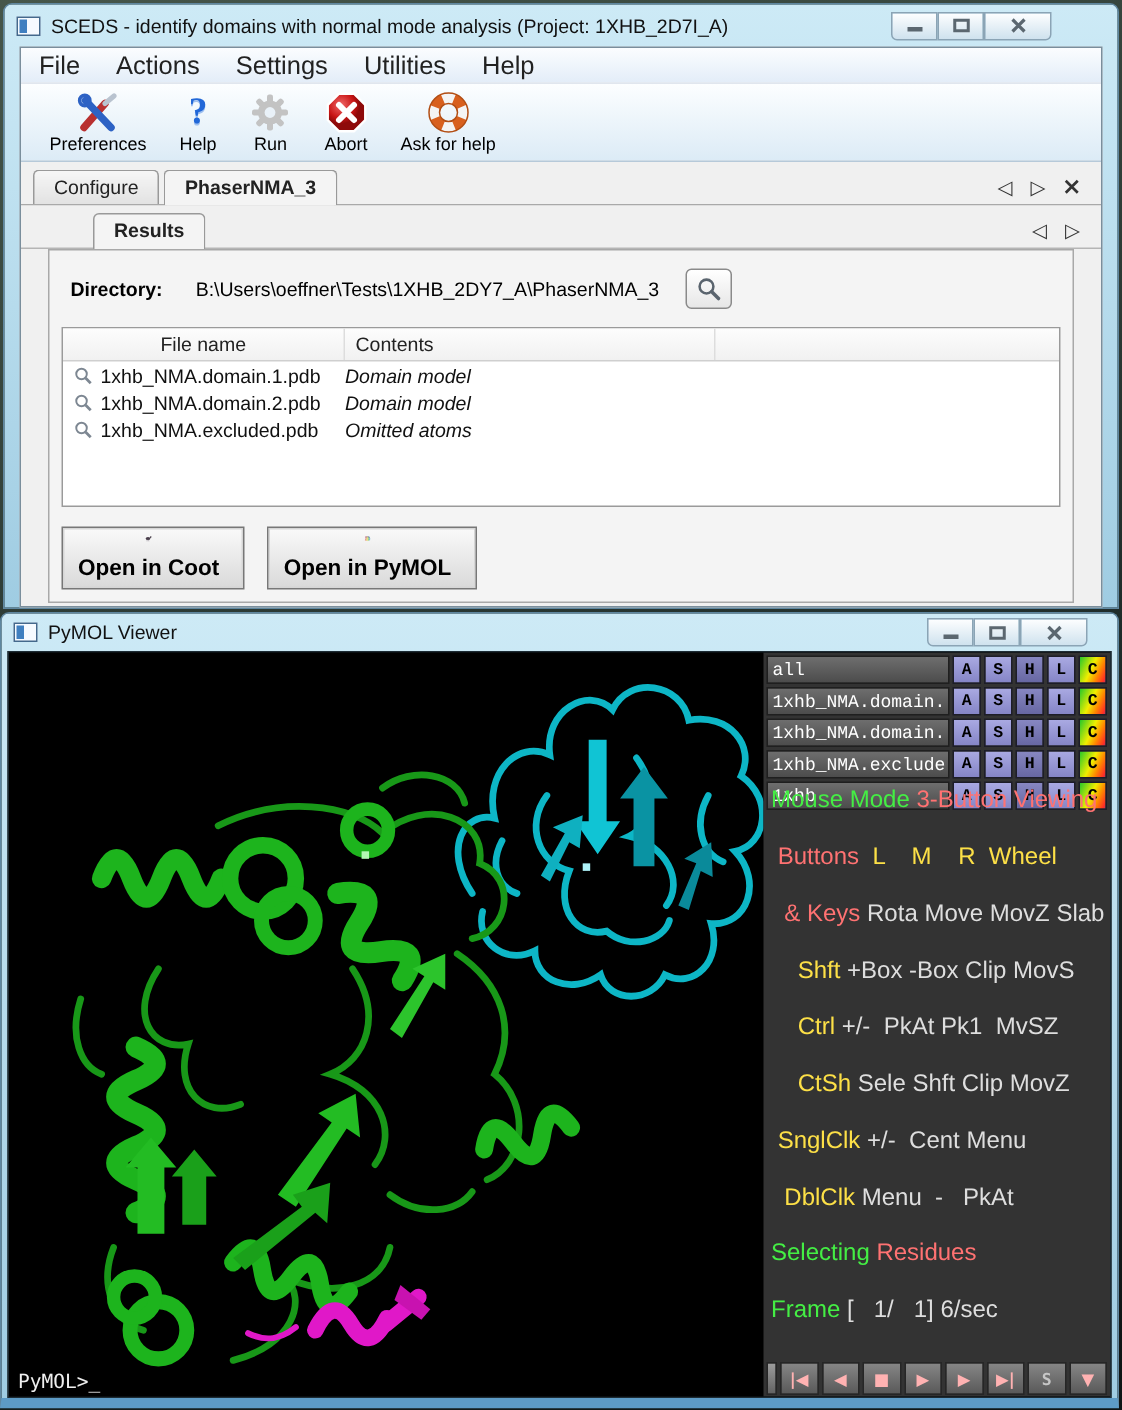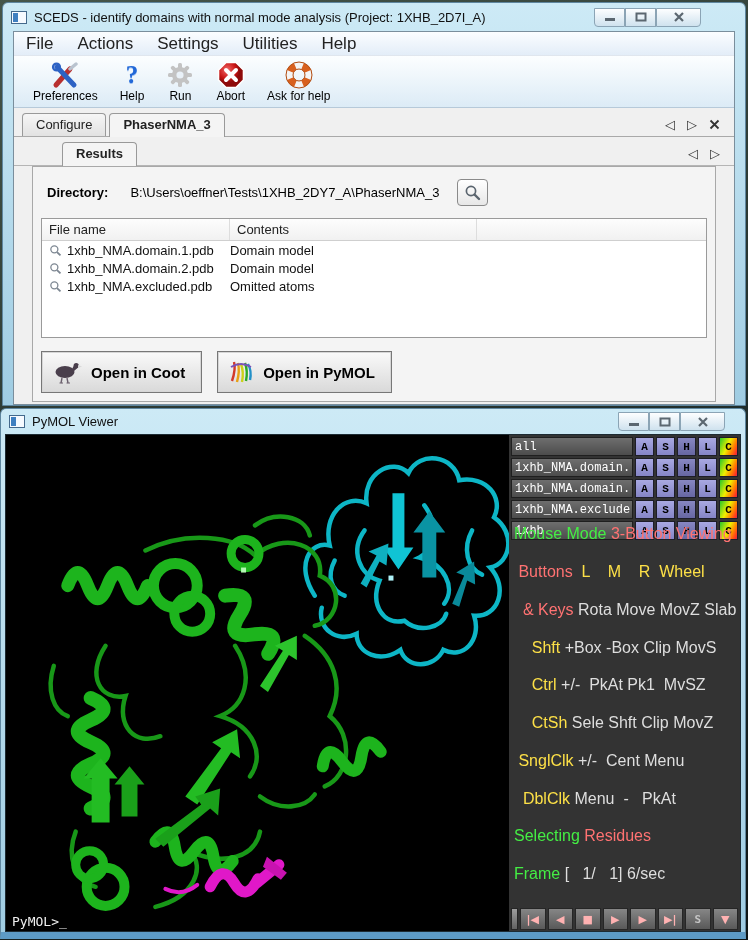--- a/index.html
+++ b/index.html
@@ -45,29 +45,29 @@
   .panel { flex:1; border:1px solid #a8a8a8; background:#f4f4f4; margin:0 18px 2px; padding:6px 8px 8px;
            display:flex; flex-direction:column; overflow:hidden; }
   .dir-row { display:flex; align-items:center; padding:6px 6px 12px; font-size:13px; color:#000; }
   .dir-label { font-weight:bold; margin-right:22px; }
   .search-btn { width:31px; height:27px; border:1px solid #8a8a8a; border-radius:4px; margin-left:18px;
                 background:linear-gradient(#ffffff,#e7e7e7); display:flex; align-items:center; justify-content:center; }
 
   .ftable { border:1px solid #9a9a9a; background:#fff; height:146px; font-size:13px; color:#111; }
   .thead { display:flex; background:linear-gradient(#fdfdfd,#f1f1f1); border-bottom:1px solid #cfcfcf; color:#222; }
   .thead .hc { padding:3px 7px; border-right:1px solid #ddd; }
-  .hc1 { width:188px; } .hc2 { width:247px; } .hc3 { flex:1; border-right:none !important; }
+  .hc1 { width:188px;text-align:center; } .hc2 { width:247px; } .hc3 { flex:1; border-right:none !important; }
   .trow { display:flex; align-items:flex-end; padding:2px 7px 1px; }
   .tname { width:181px; display:flex; align-items:center; gap:5px; }
-  .tcont { flex:1; }
+  .tcont { flex:1;font-style:italic; }
 
   .actions { margin-top:13px; display:flex; gap:15px; }
   .action-btn { display:flex; align-items:center; gap:9px; padding:5px 16px 5px 10px; height:42px;
                 border:1px solid #777; box-shadow:0 0 0 1px #d6d6d6 inset; font-weight:bold; font-size:15px;
-                color:#000; background:linear-gradient(#fafafa,#d9d9d9); }
+                color:#000; background:linear-gradient(#fafafa,#d9d9d9);flex-direction:column; }
 
   
   .pymol { left:0; top:408px; width:746px; height:531px; border-bottom:7px solid #5d9bc6; }
   .pymol .titlebar { height:25px; }
   .pclient { flex:1; display:flex; margin:0 4px; border:1px solid #1d2b33; background:#000; overflow:hidden; }
   .viewport { flex:1; position:relative; background:#000; }
   .viewport svg { position:absolute; inset:0; width:100%; height:100%; }
   .prompt { position:absolute; left:6px; bottom:2px; font-family:"DejaVu Sans Mono",monospace;
             font-size:13px; color:#efefef; }
 

